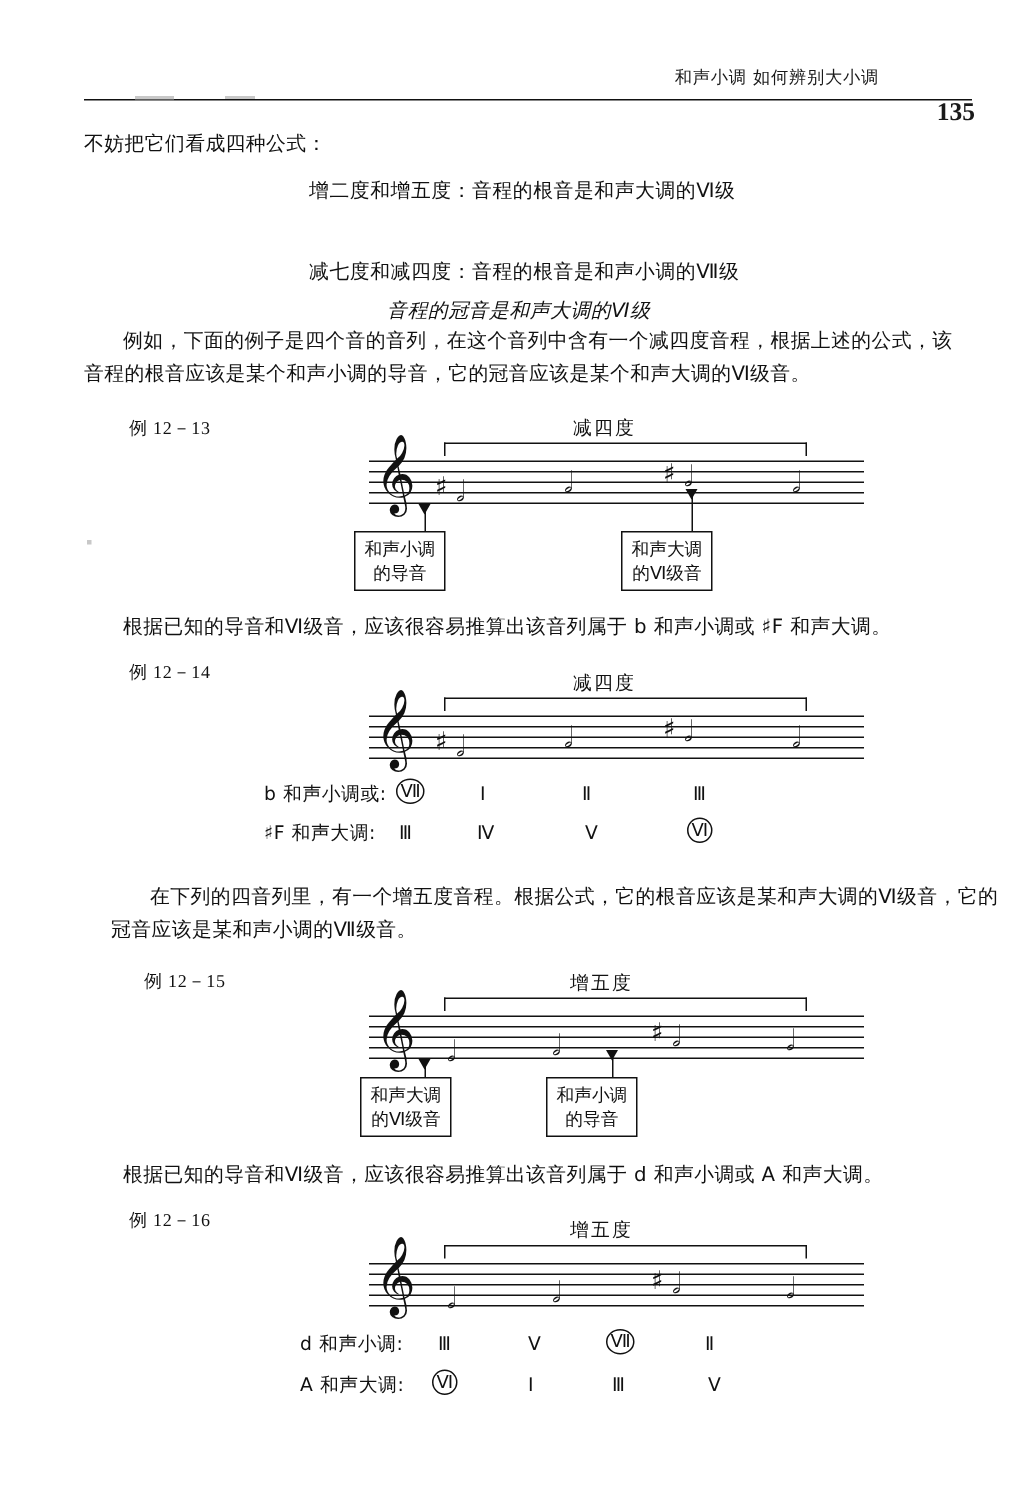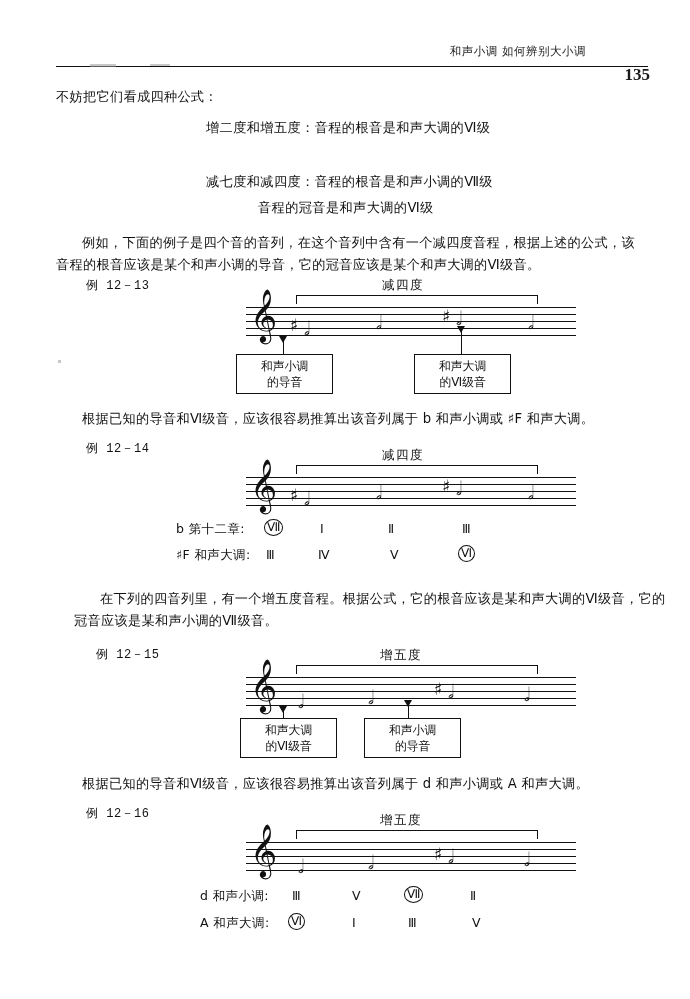--- a/index.html
+++ b/index.html
@@ -69,21 +69,21 @@
     position: absolute;
     font-size: 13.2px;
     line-height: 24px;
     white-space: nowrap;
     letter-spacing: 0.4px;
   }
 
   .ex-label {
     position: absolute;
     font-size: 12px;
-    font-family: Liberation Mono, monospace;
+    font-family: Liberation Serif, serif;
     letter-spacing: 0.5px;
   }
 
   
   .staff-block { position: absolute; }
   .staff {
     position: absolute;
     left: 0;
     top: 0;
   }
@@ -129,21 +129,21 @@
     letter-spacing: 1.5px;
     white-space: nowrap;
   }
 
   
   .callout {
     position: absolute;
     border: 1.1px solid #111;
     font-size: 11.8px;
     line-height: 16px;
-    padding: 3px 24px;
+    padding: 3px 6px;
     text-align: center;
     white-space: nowrap;
     background: #fff;
   }
   .arrow-v {
     position: absolute;
     width: 1.2px;
     background: #111;
   }
   .arrow-head {
@@ -197,23 +197,23 @@
   </div>
   <div class="rule"></div>
   <div class="speck" style="left:90px; top:64px; width:26px; height:3px;"></div>
   <div class="speck" style="left:150px; top:64px; width:20px; height:2px;"></div>
   <div class="speck" style="left:58px; top:360px; width:3px; height:3px;"></div>
 
   <div class="para" style="left:56px; top:86px; width:590px;">不妨把它们看成四种公式：</div>
 
   <div class="formula" style="left:206px; top:116px;">增二度和增五度：音程的根音是和声大调的Ⅵ级</div>
   <div class="formula" style="left:206px; top:170px;">减七度和减四度：音程的根音是和声小调的Ⅶ级</div>
-  <div class="formula" style="left:258px; top:196px;">音程的冠音是和声大调的Ⅵ级</div>
-
-  <div class="para indent2" style="left:56px; top:232px; width:592px;">例如，下面的例子是四个音的音列，在这个音列中含有一个减四度音程，根据上述的公式，该音程的根音应该是某个和声小调的导音，它的冠音应该是某个和声大调的Ⅵ级音。</div>
+  <div class="formula" style="left:258px; top:196px;font-style:italic;">音程的冠音是和声大调的Ⅵ级</div>
+
+  <div class="para indent2" style="left:56px; top:217px; width:592px;">例如，下面的例子是四个音的音列，在这个音列中含有一个减四度音程，根据上述的公式，该音程的根音应该是某个和声小调的导音，它的冠音应该是某个和声大调的Ⅵ级音。</div>
 
   <div class="ex-label" style="left:86px; top:277px;">例 12－13</div>
 
   <div class="staff-block" style="left:246px; top:295px; width:330px; height:46px;">
     <div class="bracket" style="left:50px; top:0px; width:240px;"></div>
     <div class="bracket-label" style="left:136px; top:-18px;">减四度</div>
     <div class="staff" style="width:330px; height:30px;">
       <div class="line" style="top:12px;  width:330px;"></div>
       <div class="line" style="top:19px;  width:330px;"></div>
       <div class="line" style="top:26px;  width:330px;"></div>
@@ -259,21 +259,21 @@
     </div>
     <div class="clef" style="left:4px; top:-3px;">𝄞</div>
     <div class="acc" style="left:44px; top:22px;">♯</div>
     <div class="note" style="left:58px; top:24px;">𝅗𝅥</div>
     <div class="note" style="left:130px; top:18px;">𝅗𝅥</div>
     <div class="acc" style="left:196px; top:13px;">♯</div>
     <div class="note" style="left:210px; top:14px;">𝅗𝅥</div>
     <div class="note" style="left:282px; top:18px;">𝅗𝅥</div>
   </div>
 
-  <div class="deg-row" style="left:176px; top:521px;">b 第十二章:</div>
+  <div class="deg-row" style="left:176px; top:521px;">b 和声小调或:</div>
   <div class="circled" style="left:264px; top:519px;">Ⅶ</div>
   <div class="deg" style="left:320px; top:521px;">Ⅰ</div>
   <div class="deg" style="left:388px; top:521px;">Ⅱ</div>
   <div class="deg" style="left:462px; top:521px;">Ⅲ</div>
 
   <div class="deg-row" style="left:176px; top:547px;">♯F 和声大调:</div>
   <div class="deg" style="left:266px; top:547px;">Ⅲ</div>
   <div class="deg" style="left:318px; top:547px;">Ⅳ</div>
   <div class="deg" style="left:390px; top:547px;">Ⅴ</div>
   <div class="circled" style="left:458px; top:545px;">Ⅵ</div>

